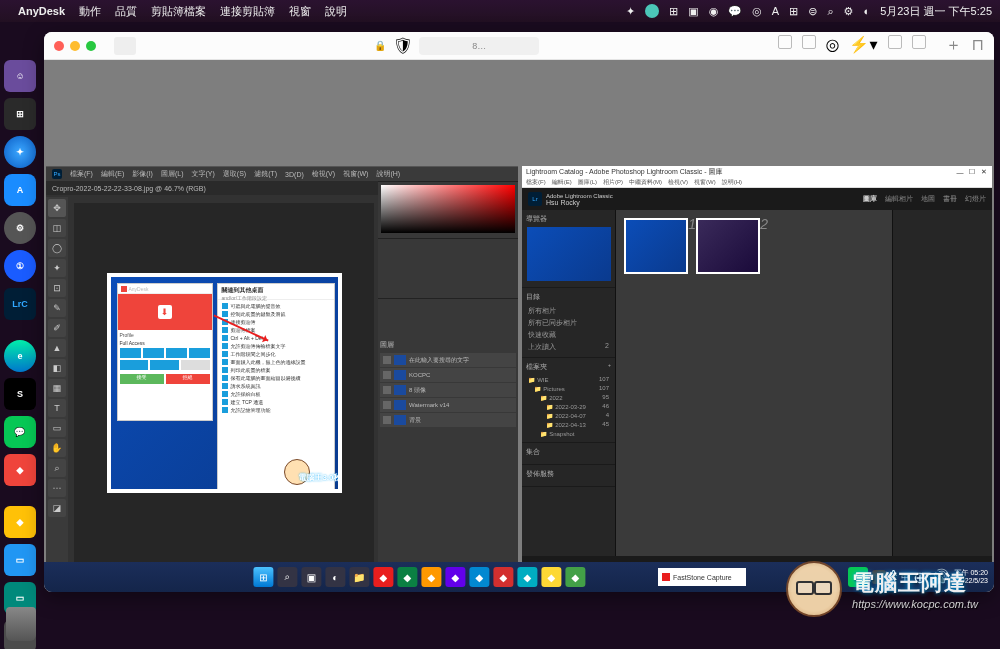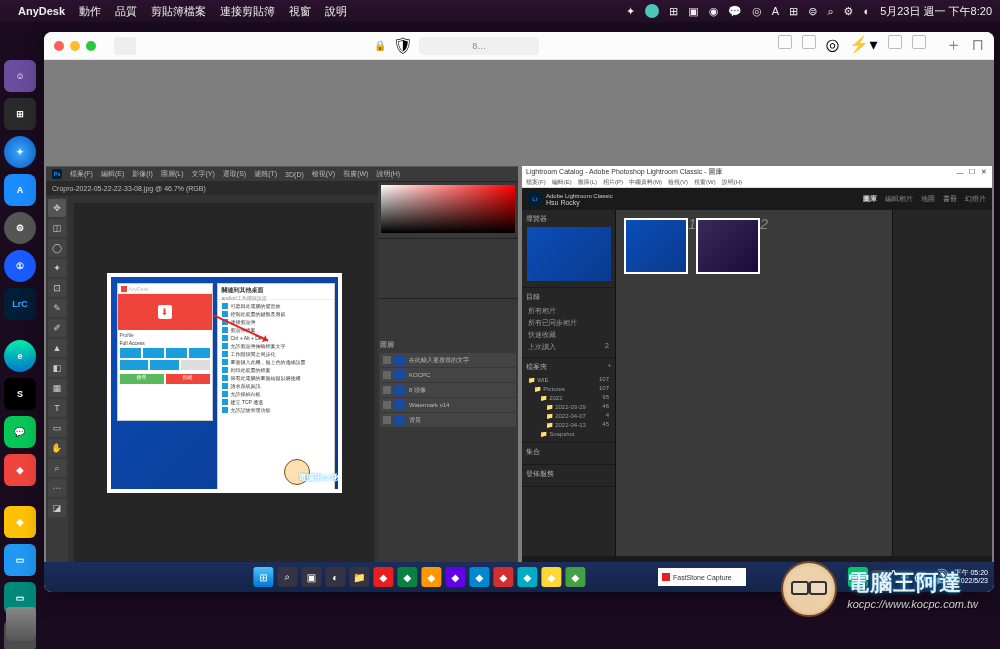--- a/index.html
+++ b/index.html
@@ -170,21 +170,21 @@
     <span>▣</span>
     <span>◉</span>
     <span>💬</span>
     <span>◎</span>
     <span>A</span>
     <span>⊞</span>
     <span>⊜</span>
     <span>⌕</span>
     <span>⚙</span>
     <span>◐</span>
-    <span>5月23日 週一 下午8:20</span>
+    <span>5月23日 週一 下午5:25</span>
   </div>
 </div>
 
 <div class="ubuntu-dock">
   <div class="dock-icon files">☺</div>
   <div class="dock-icon grid">⊞</div>
   <div class="dock-icon safari">✦</div>
   <div class="dock-icon appstore">A</div>
   <div class="dock-icon settings">⚙</div>
   <div class="dock-icon onep">①</div>
@@ -590,15 +590,15 @@
       </div>
     </div>
 
   </div>
 </div>
 
 <div class="watermark">
   <div class="face"></div>
   <div class="text">
     <div class="big">電腦王阿達</div>
-    <div class="url">kocpc://www.kocpc.com.tw</div>
+    <div class="url">https://www.kocpc.com.tw</div>
   </div>
 </div>
 
 </body></html>

